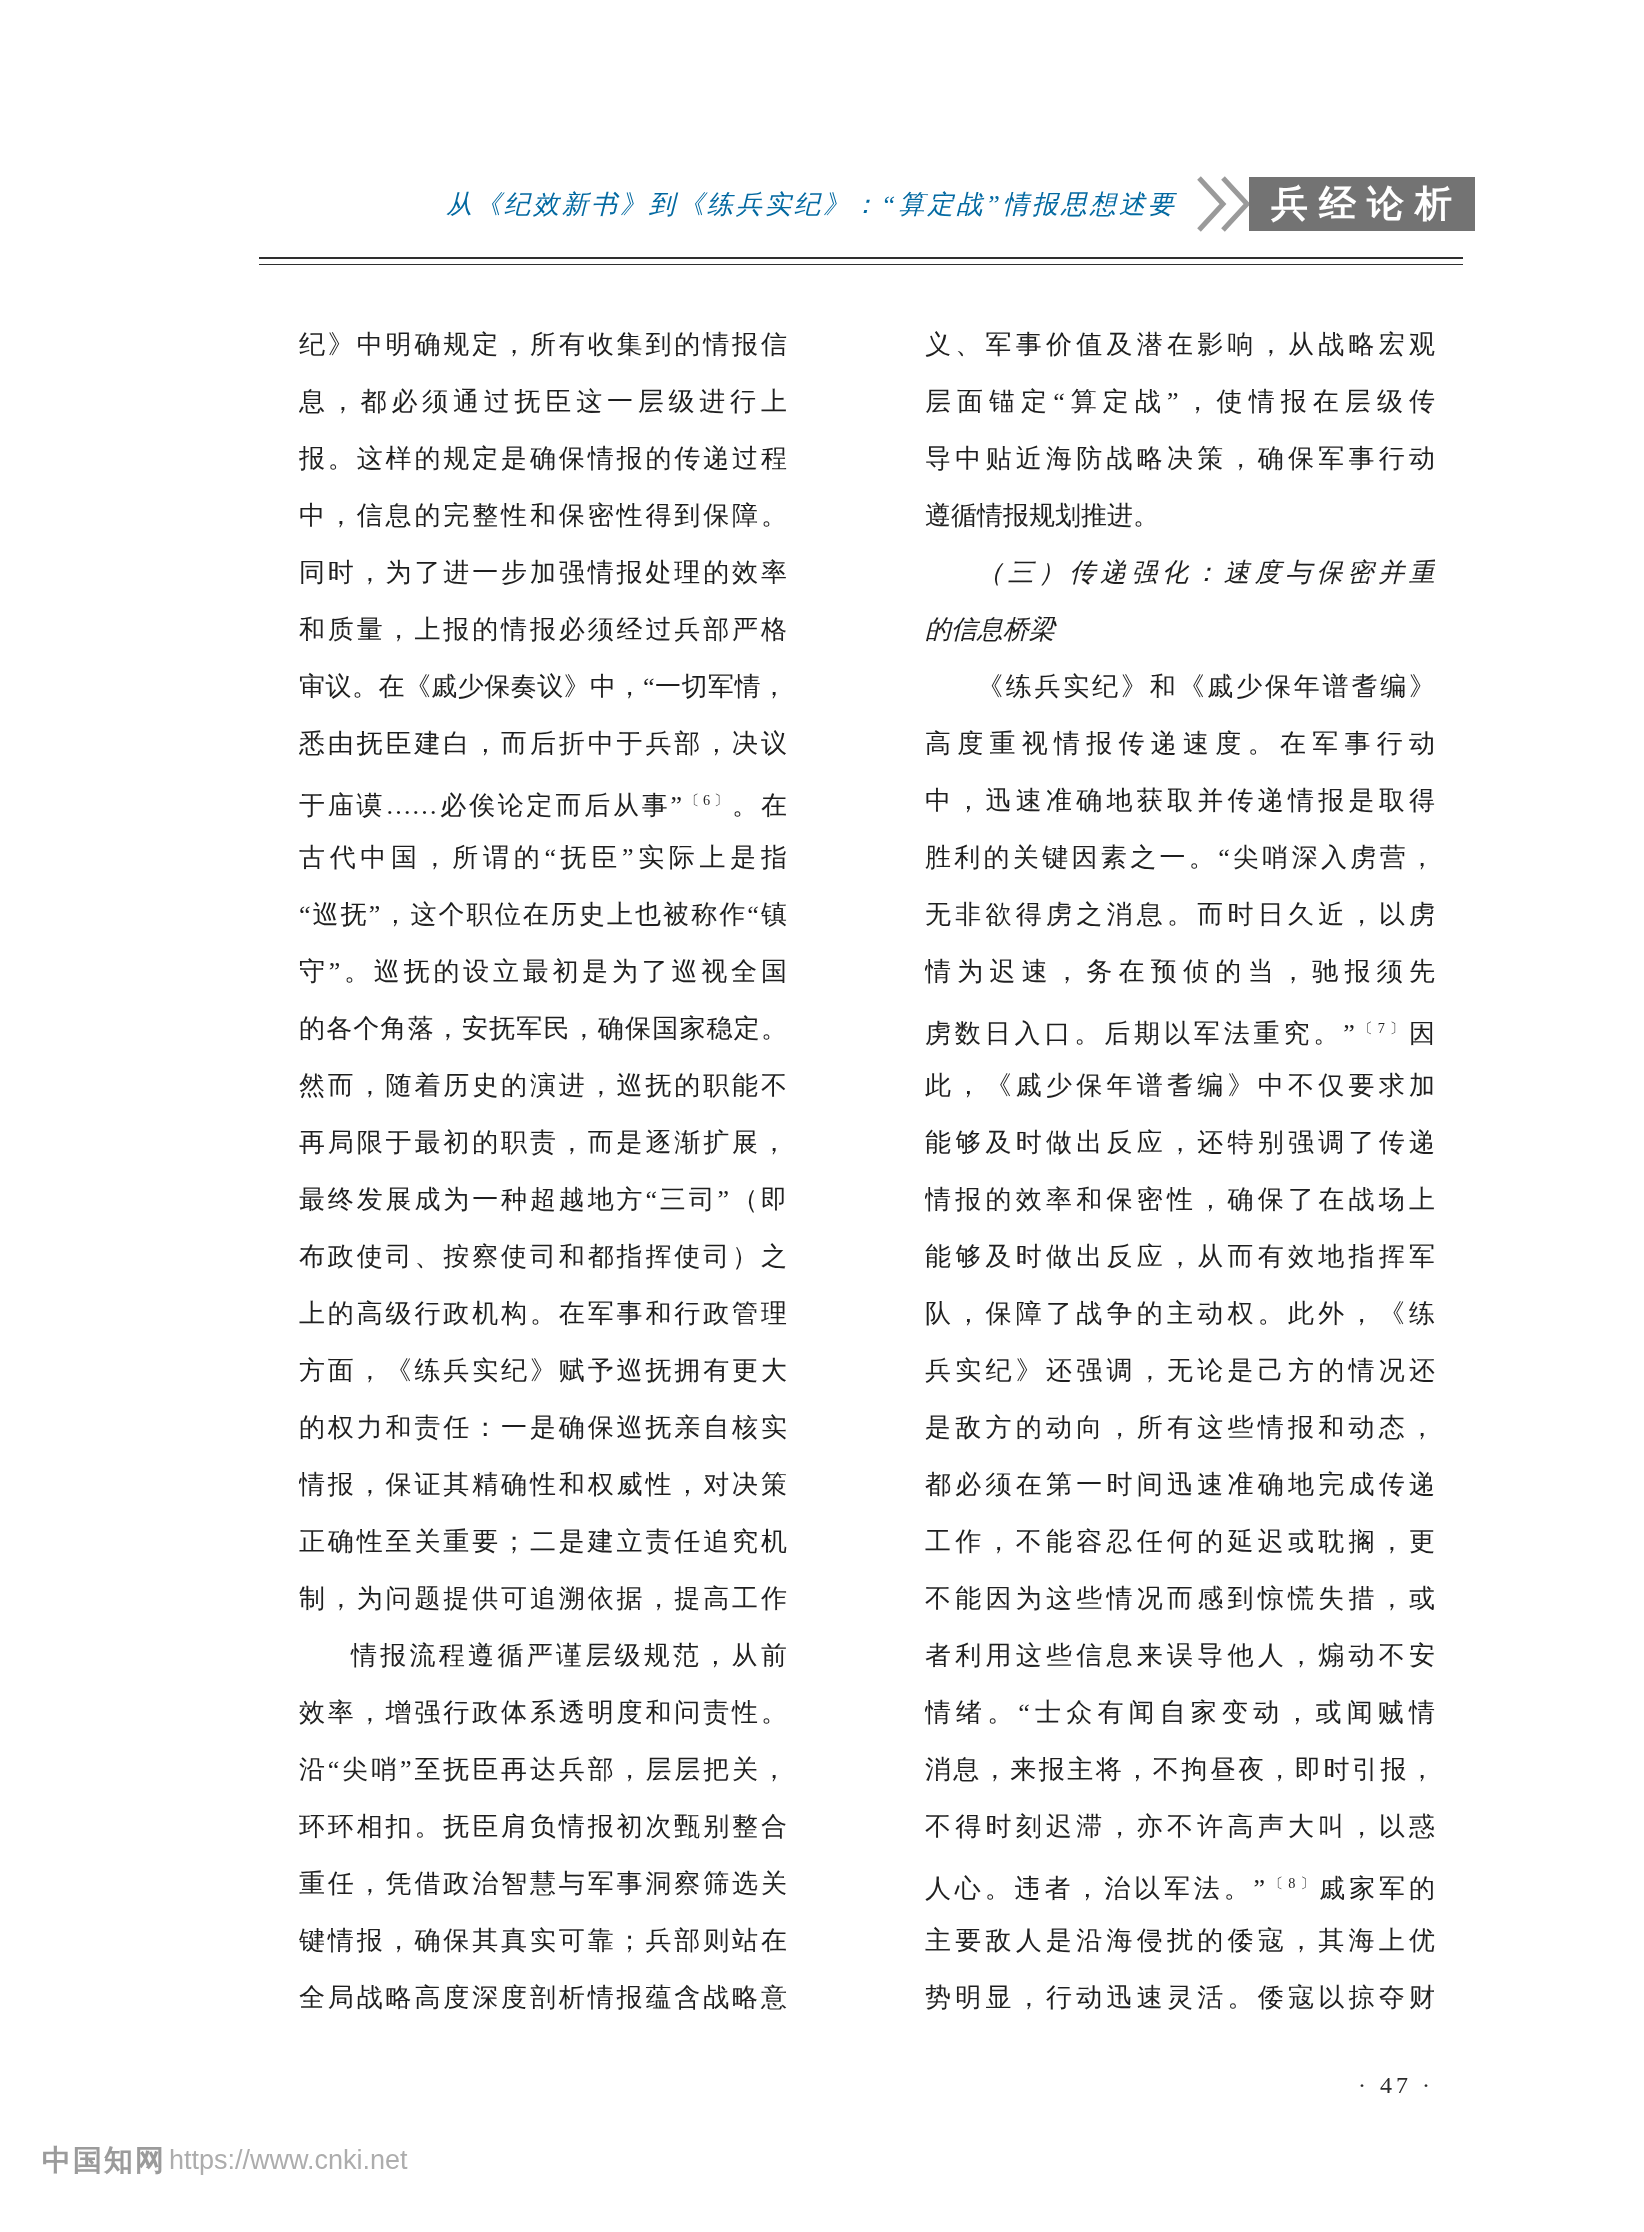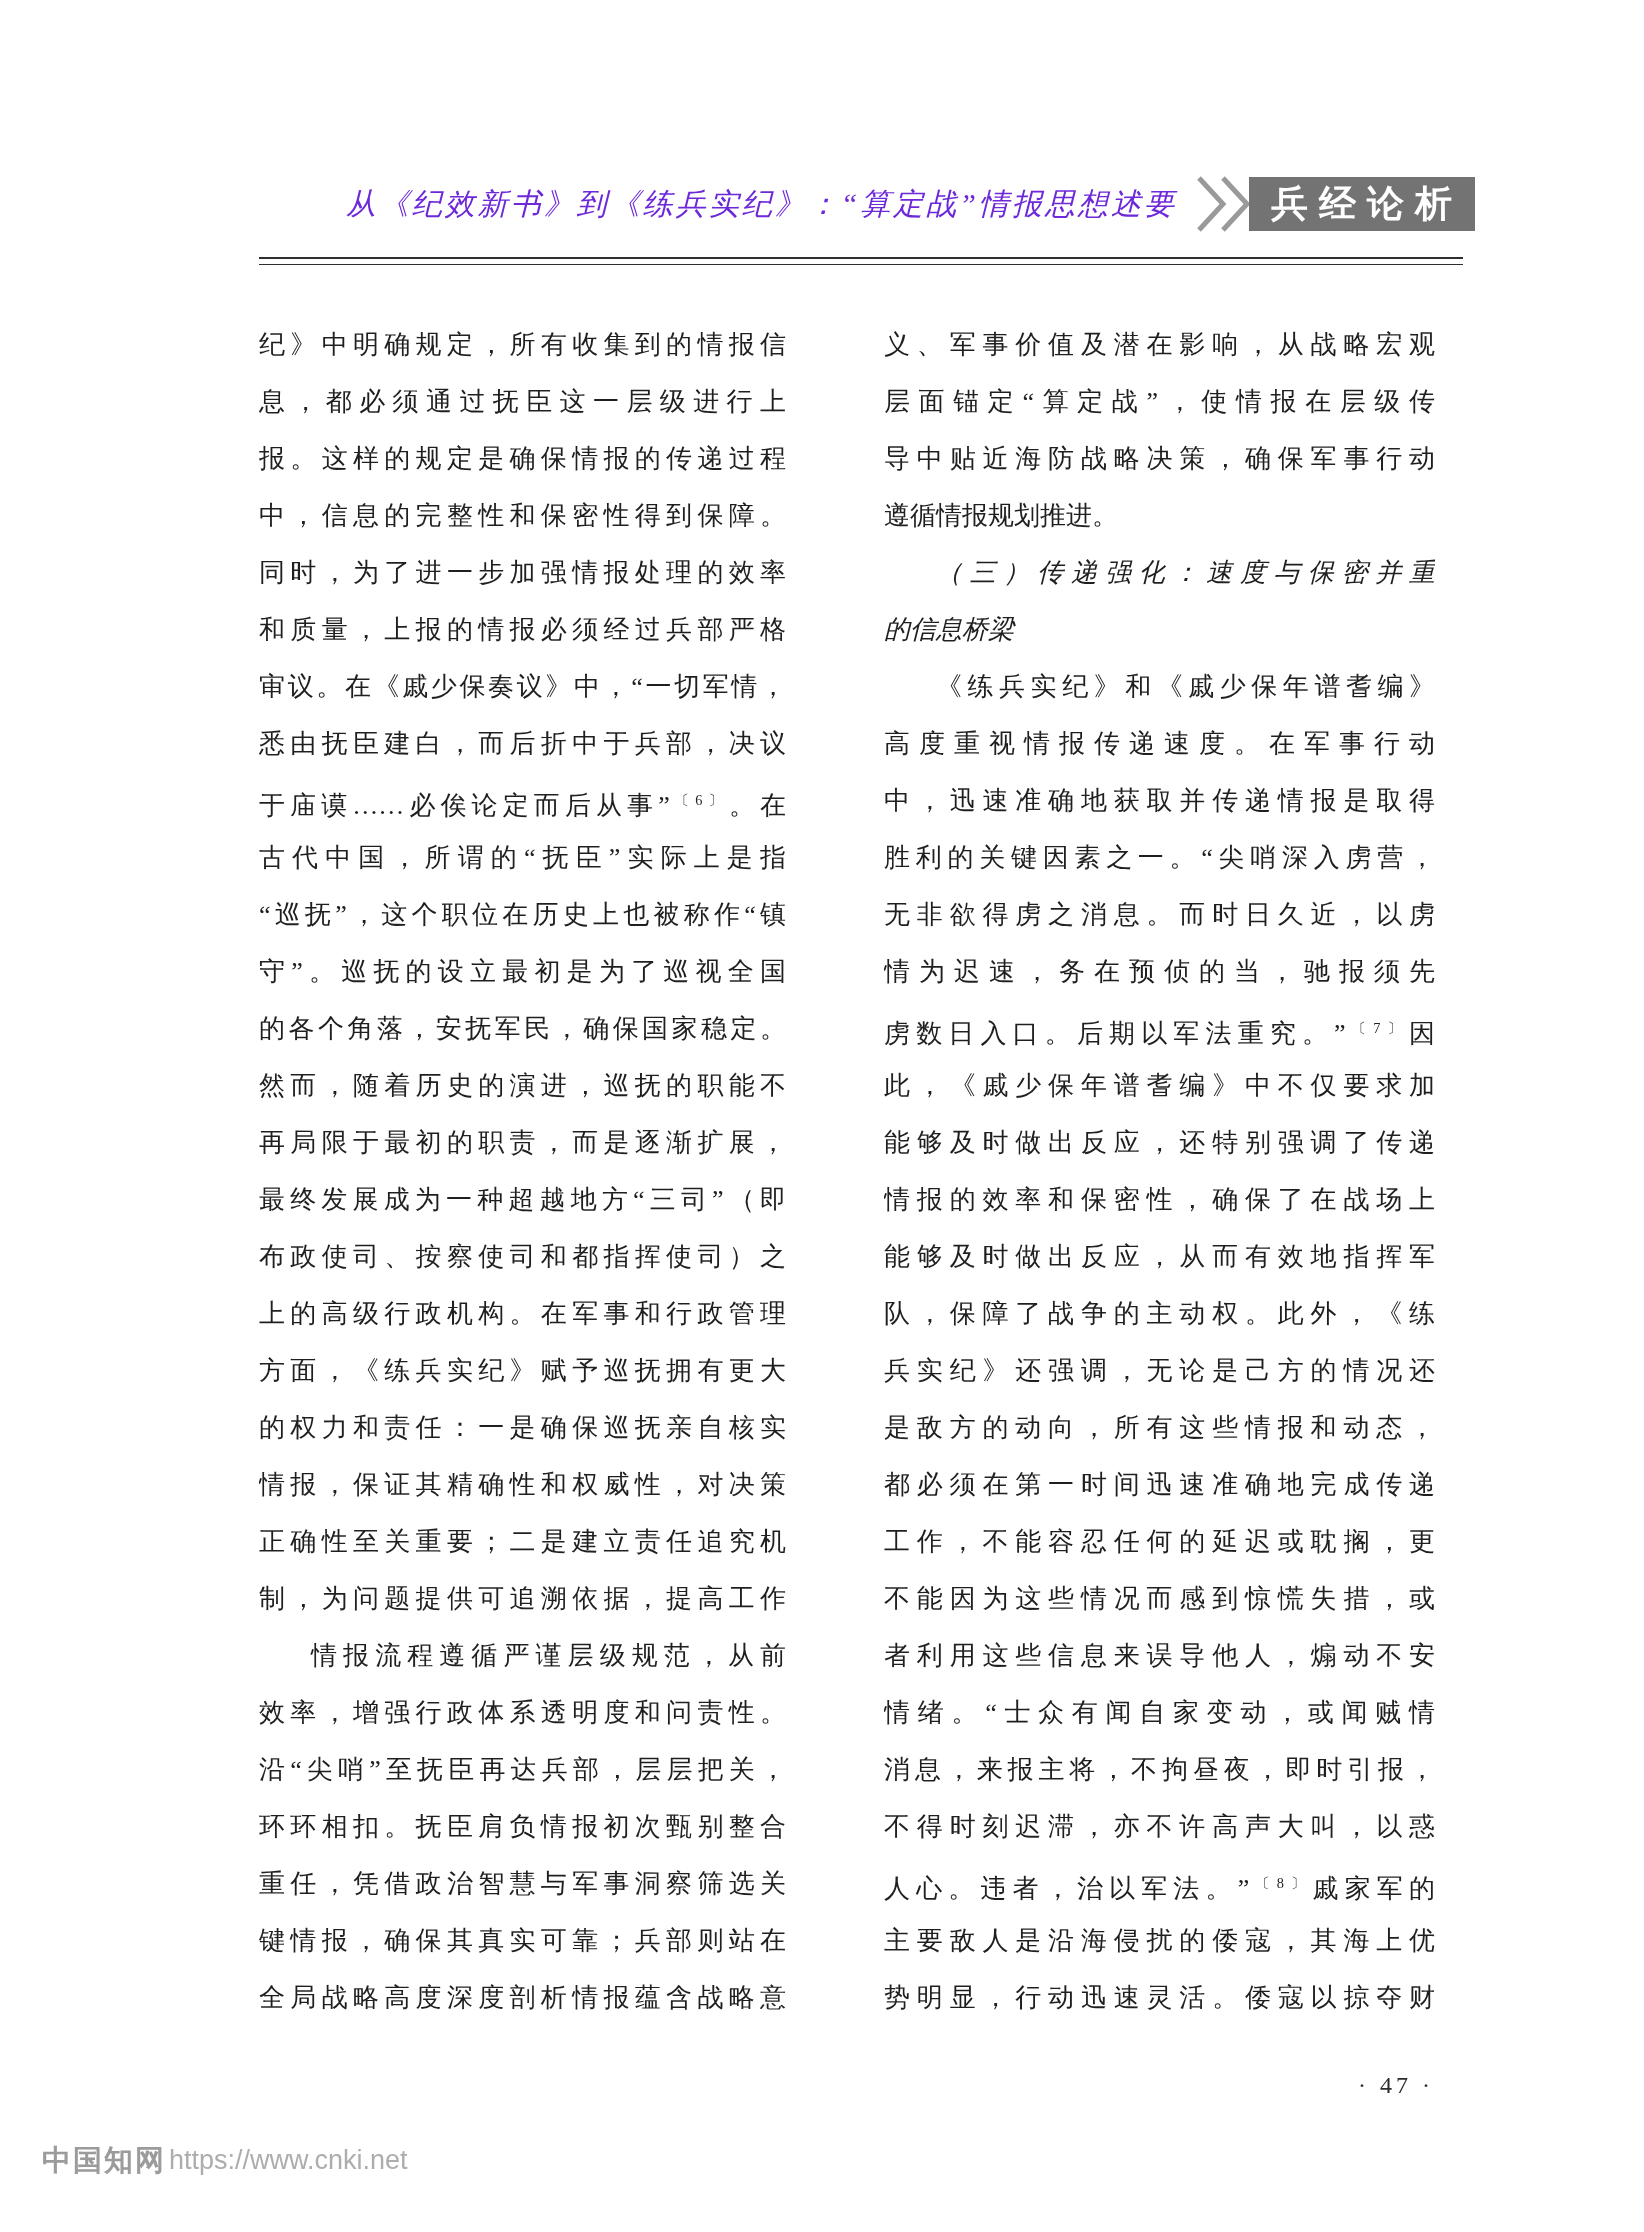--- a/index.html
+++ b/index.html
@@ -2,33 +2,33 @@
 <html><head>
 <meta charset="utf-8">
 <style>
   html,body{margin:0;padding:0;background:#ffffff;}
   .page{position:relative;width:1645px;height:2233px;background:#ffffff;overflow:hidden;
         font-family:"Liberation Serif","DejaVu Serif",serif;color:#1f1f1f;}
 
   
   .header-row{position:absolute;top:171px;left:0;right:170px;height:66px;
               display:flex;justify-content:flex-end;align-items:center;}
-  .header-title{font-size:30px;letter-spacing:3px;font-style:italic;color:#6d28d9;
+  .header-title{font-size:26px;letter-spacing:3px;font-style:italic;color:#0369a1;
                 white-space:nowrap;margin-right:14px;}
   .chevrons{display:block;margin-right:-6px;}
   .badge{background:#737373;color:#ffffff;font-family:"Liberation Sans","DejaVu Sans",sans-serif;
          font-size:37px;font-weight:600;letter-spacing:11px;line-height:54px;height:54px;
          padding:0 12px 0 22px;white-space:nowrap;}
 
   .divider{position:absolute;top:257px;left:259px;width:1204px;height:5px;
            border-top:2px solid #2e2e2e;border-bottom:1px solid #2e2e2e;}
 
   
   .columns{position:absolute;top:316px;left:259px;width:1176px;display:flex;}
-  .col{overflow:hidden;}
+  .col{overflow:hidden;margin-left:40px;}
   .col-left{width:527px;margin-right:98px;}
   .col-right{width:551px;}
   .tline{height:57px;line-height:57px;font-size:26px;white-space:nowrap;
          text-align:justify;text-align-last:justify;text-justify:inter-character;
          overflow:hidden;}
   .tline.flush{text-align-last:left;}
   .tline.indent{text-indent:2em;}
   .tline.kai{font-style:italic;}
   .sup{font-size:0.55em;vertical-align:0.65em;letter-spacing:1px;}
 

